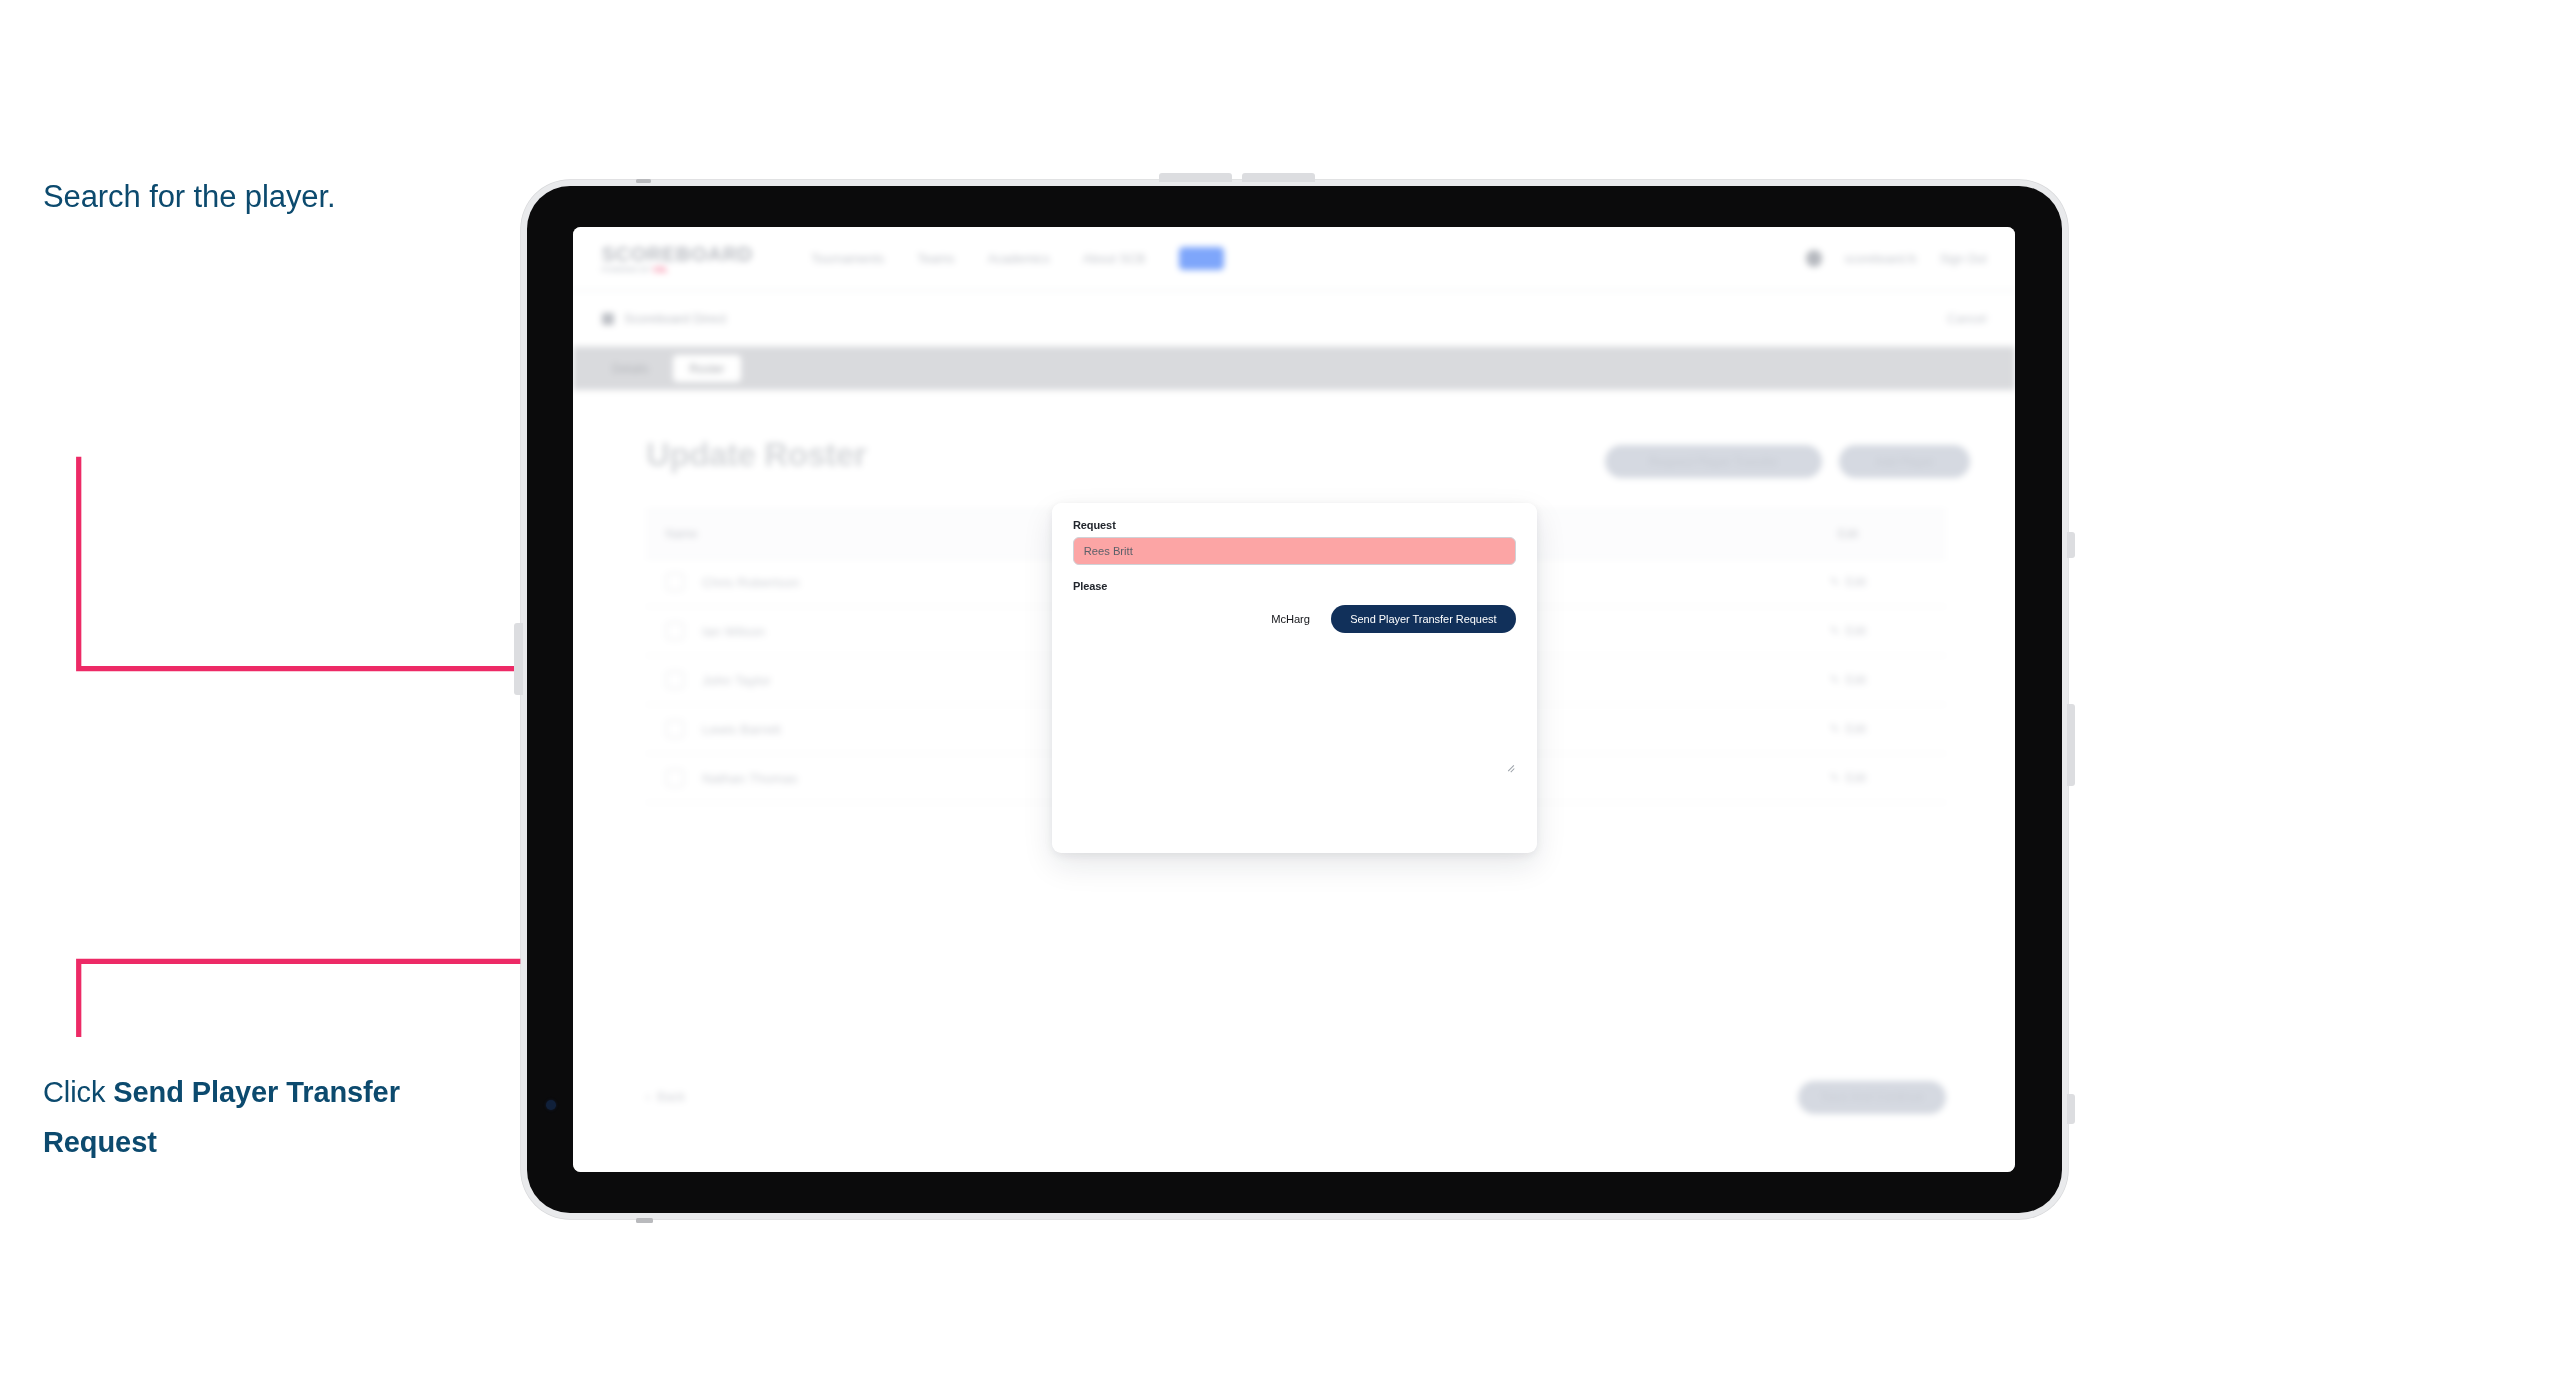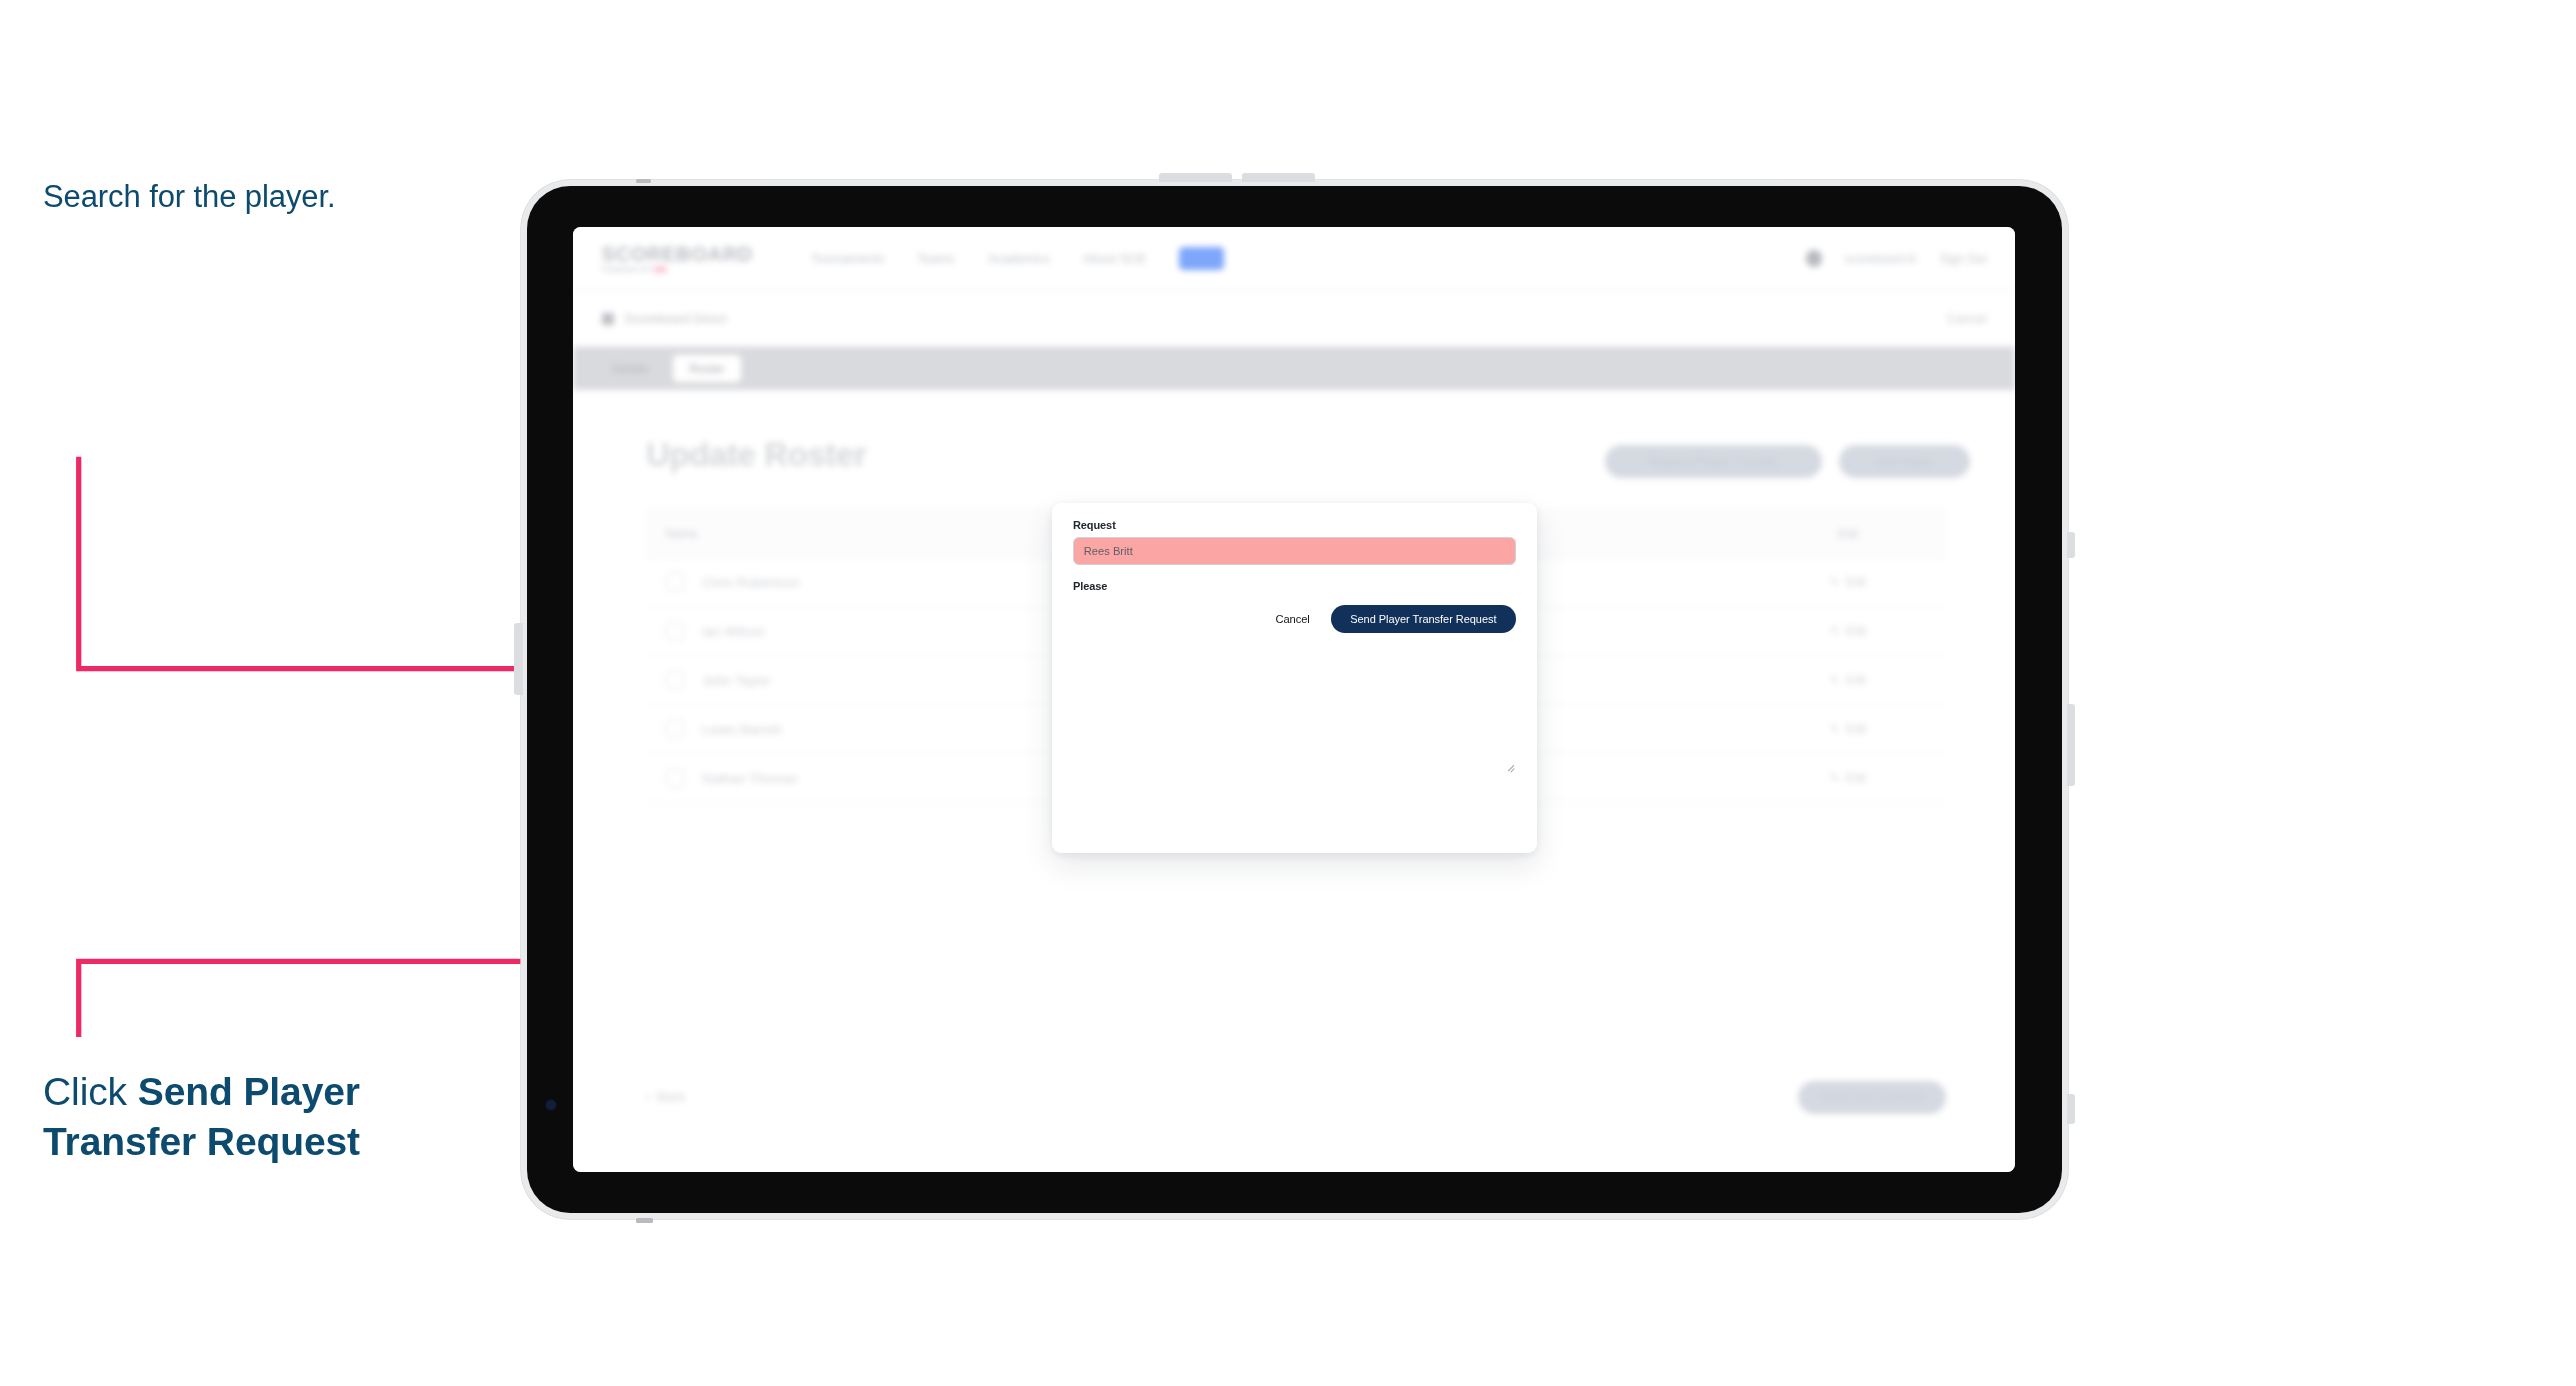--- a/index.html
+++ b/index.html
@@ -30,21 +30,21 @@
     width: 419px;
     font-size: 31px;
     line-height: 50px;
   }
   #annot-top .para2 { display: block; margin-top: 51px; }
 
   #annot-bottom {
     left: 43px;
     top: 1067px;
     width: 389px;
-    font-size: 39px;
+    font-size: 29px;
     line-height: 50px;
   }
   #annot-bottom b { font-weight: 700; }
 
   
   .arrow-svg {
     position: absolute;
     left: 0;
     top: 0;
     width: 2576px;
@@ -603,17 +603,17 @@
 
 
 
   <div class="fld-label">Request</div>
   <input id="player-input" type="text" placeholder="Rees Britt" style="">
 
   <div class="fld-label">Please</div>
   <div id="msg-resize"></div>
 
   <div id="modal-actions">
-    <button id="cancel-btn">Cancel</button>
+    <button id="cancel-btn">McHarg</button>
     <button id="send-btn">Send Player Transfer Request</button>
   </div>
 </div>
 
 
 </body></html>

